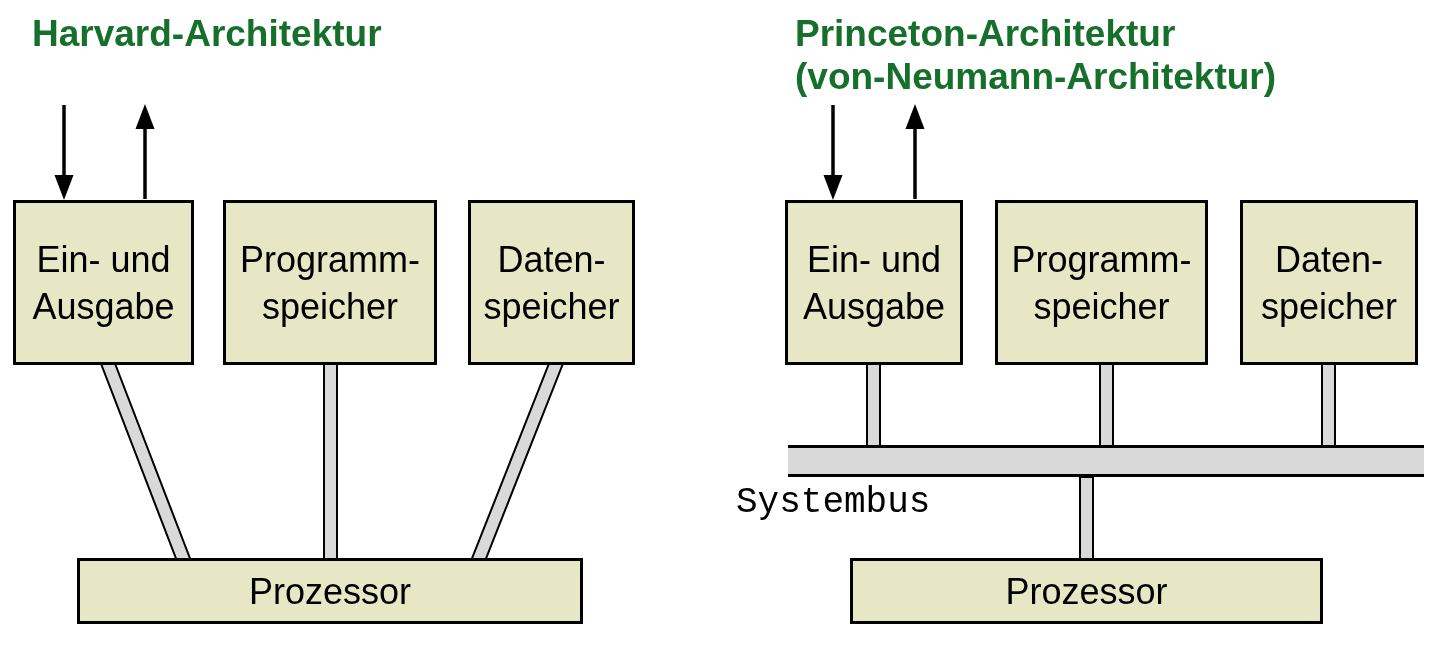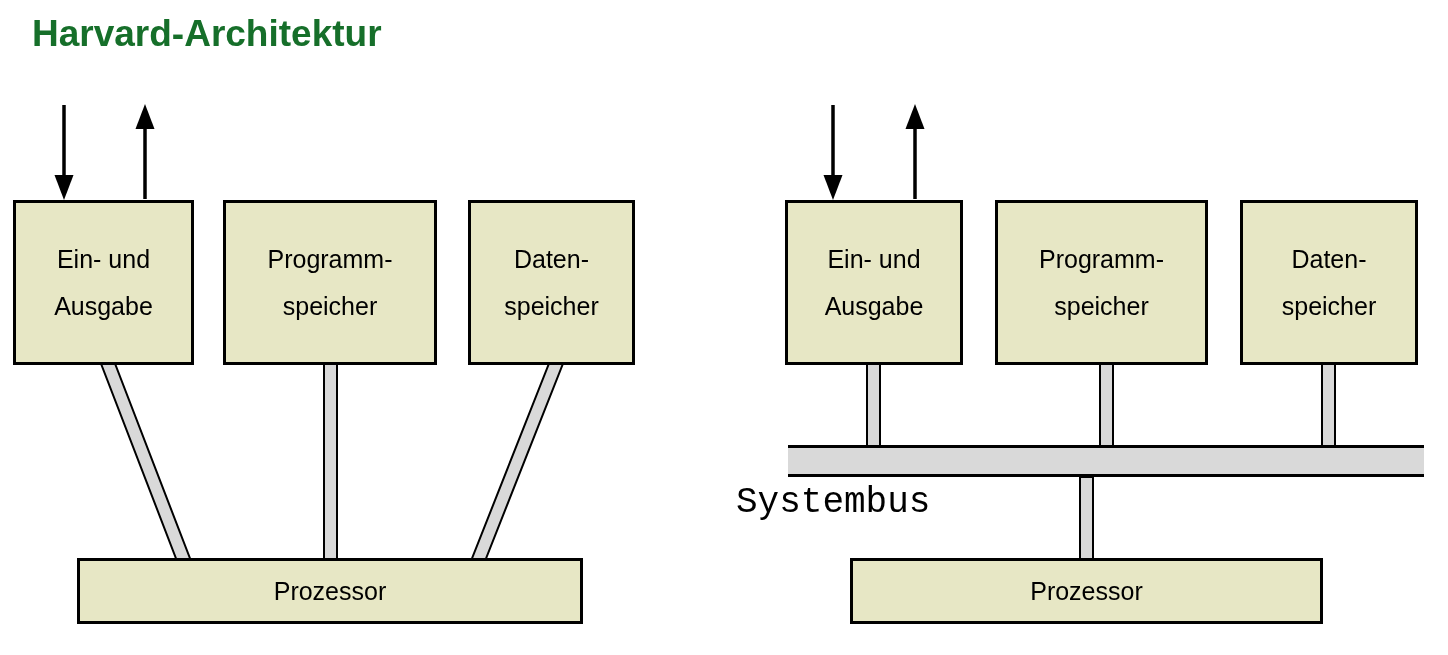--- a/index.html
+++ b/index.html
@@ -29,21 +29,21 @@
     font-size:37px;font-weight:bold;
     line-height:43px;white-space:nowrap;
   }
   .node{
     position:absolute;z-index:1;
     box-sizing:border-box;
     background:var(--box-fill);
     border:3px solid var(--line-black);
     display:flex;flex-direction:column;
     align-items:center;justify-content:center;
-    font-size:25px;color:#000;line-height:47px;
+    font-size:36px;color:#000;line-height:47px;
     text-align:center;
   }
   .buslabel{
     position:absolute;z-index:2;
     font-size:36px;color:#000;white-space:nowrap;
   }
 </style>
 </head>
 <body>
 
@@ -72,20 +72,24 @@
     <rect class="busfill" x="788" y="445" width="636" height="32"></rect>
     <line class="busline" x1="788" y1="446.5" x2="1424" y2="446.5"></line>
     <line class="busline" x1="788" y1="475.5" x2="1424" y2="475.5"></line>
 
     <rect class="conn" x="1080" y="477" width="13" height="84"></rect>
   </svg>
 
   <div class="title" style="left:32px;top:12px;">
     <span>Harvard-Architektur</span>
   </div>
+  <div class="title" style="left:795px;top:12px;">
+    <div>Princeton-Architektur</div>
+    <div>(von-Neumann-Architektur)</div>
+  </div>
 
   <div class="node" style="left:13px;top:200px;width:181px;height:165px;">
     <div>Ein- und</div>
     <div>Ausgabe</div>
   </div>
   <div class="node" style="left:223px;top:200px;width:214px;height:165px;">
     <div>Programm-</div>
     <div>speicher</div>
   </div>
   <div class="node" style="left:468px;top:200px;width:167px;height:165px;">

